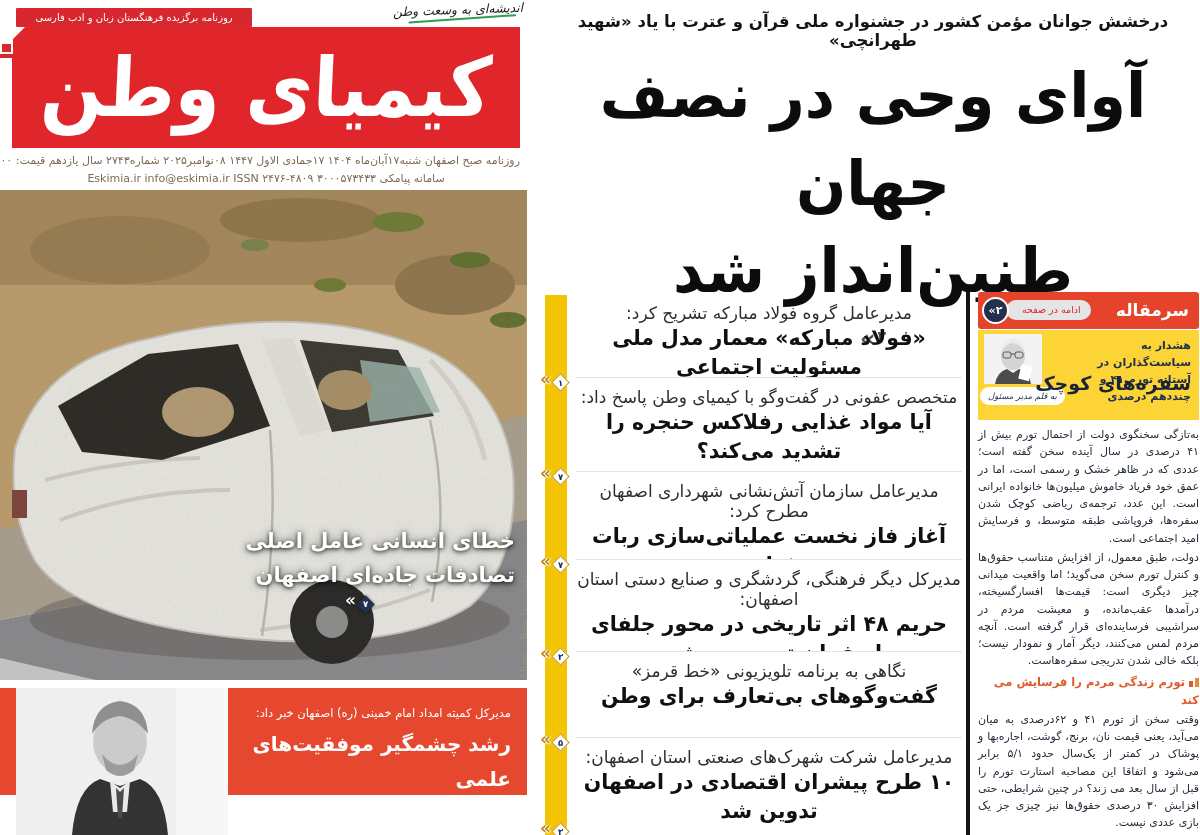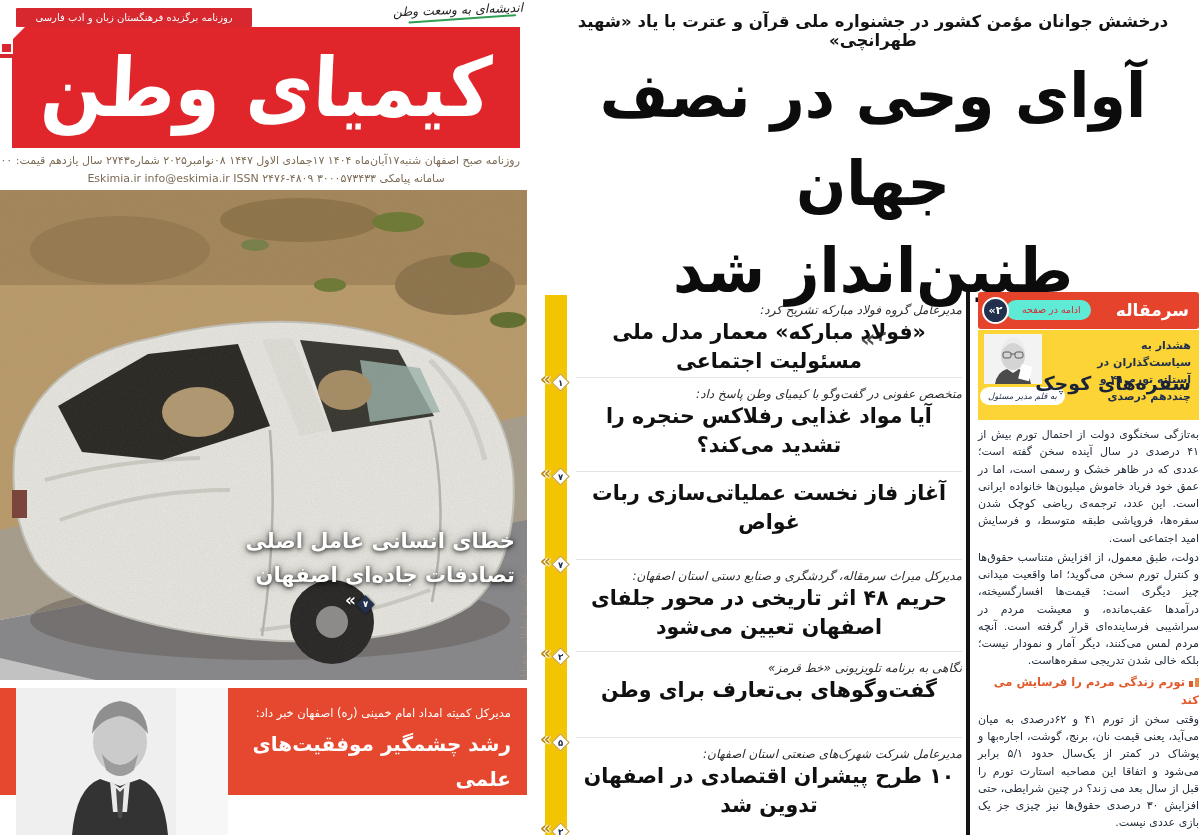--- a/index.html
+++ b/index.html
@@ -87,31 +87,31 @@
 
   
   .news-bar{ position:absolute; left:545px; top:295px; width:22px; height:540px; background:#f3c402; }
   .bar-marker{ position:absolute; left:540px; width:36px; direction:ltr; z-index:2; }
   .bar-marker .chev::before{ content:"«"; color:#b8860b; font-size:17px; font-weight:900;
     text-shadow:-1px 0 0 #fff, 1px 0 0 #fff, 0 1px 0 #fff; }
   .bar-marker .diamond{ background:#fff; border:1px solid #c79a2a; width:13px; height:13px; }
   .bar-marker .diamond i{ color:#22304d; }
   .news-items{ position:absolute; left:576px; top:296px; width:386px; direction:rtl; }
   .news-item{ position:absolute; right:0; width:386px; border-bottom:1px solid #e4e4e4; overflow:hidden; }
-  .ni-kicker{ font-size:12px; color:#2e2e2e; text-align:right; padding-top:3px;font-style:italic; }
+  .ni-kicker{ font-size:17px; color:#2e2e2e; text-align:center; padding-top:3px; }
   .ni-title{ font-size:20.5px; font-weight:800; color:#101010; text-align:center; line-height:1.38; margin-top:1px;
     transform:scaleY(1.03); }
 
   .divider{ position:absolute; left:966px; top:292px; width:4px; height:543px; background:#141414; }
 
   
   .ed{ position:absolute; left:978px; top:292px; width:221px; direction:rtl; }
   .ed-header{ position:relative; height:37px; background:#e6432c; border-radius:3px; }
   .ed-label{ position:absolute; right:10px; top:0; line-height:37px; color:#fff; font-weight:800; font-size:17px; }
-  .ed-cont{ position:absolute; left:28px; top:8px; height:20px; background:#5eead4; border-radius:11px;
+  .ed-cont{ position:absolute; left:28px; top:8px; height:20px; background:#e5e5e5; border-radius:11px;
     color:#d7282f; font-size:9.5px; line-height:20px; padding:0 10px 0 16px; white-space:nowrap; }
   .ed-circle{ position:absolute; left:4px; top:5px; width:27px; height:27px; background:#22304d;
     border:2px solid #fff; border-radius:50%; z-index:2; direction:ltr; text-align:center; }
   .ed-circle .chev::before{ content:"«"; color:#fff; font-size:11px; font-weight:800; line-height:23px; }
   .ed-circle b{ color:#fff; font-size:11px; line-height:23px; }
   .ed-yellow{ position:relative; margin-top:1px; height:90px; background:#fcd435; }
   .ed-photo{ position:absolute; left:6px; top:4px; width:58px; height:50px; }
   .ed-photo svg{ display:block; width:100%; height:100%; }
   .ed-author-pill{ position:absolute; left:2px; top:57px; background:#fff; border-radius:9px;
     font-size:8.5px; color:#22304d; padding:4px 8px; white-space:nowrap; font-style:italic; }
@@ -239,24 +239,25 @@
   <div class="news-items">
     <div class="news-item" style="top:4px;height:78px;">
       <div class="ni-kicker">مدیرعامل گروه فولاد مبارکه تشریح کرد:</div>
       <div class="ni-title">«فولاد مبارکه» معمار مدل ملی مسئولیت اجتماعی</div>
     </div>
     <div class="news-item" style="top:88px;height:88px;">
       <div class="ni-kicker">متخصص عفونی در گفت‌وگو با کیمیای وطن پاسخ داد:</div>
       <div class="ni-title">آیا مواد غذایی رفلاکس حنجره را تشدید می‌کند؟</div>
     </div>
     <div class="news-item" style="top:182px;height:82px;">
+      <div class="ni-kicker">مدیرعامل سازمان آتش‌نشانی شهرداری اصفهان مطرح کرد:</div>
       <div class="ni-title">آغاز فاز نخست عملیاتی‌سازی ربات غواص</div>
     </div>
     <div class="news-item" style="top:270px;height:86px;">
-      <div class="ni-kicker">مدیرکل میراث سرمقاله، گردشگری و صنایع دستی استان اصفهان:</div>
+      <div class="ni-kicker">مدیرکل دیگر فرهنگی، گردشگری و صنایع دستی استان اصفهان:</div>
       <div class="ni-title">حریم ۴۸ اثر تاریخی در محور جلفای اصفهان تعیین می‌شود</div>
     </div>
     <div class="news-item" style="top:362px;height:80px;">
       <div class="ni-kicker">نگاهی به برنامه تلویزیونی «خط قرمز»</div>
       <div class="ni-title">گفت‌وگوهای بی‌تعارف برای وطن</div>
     </div>
     <div class="news-item" style="top:448px;height:83px;border-bottom:none;">
       <div class="ni-kicker">مدیرعامل شرکت شهرک‌های صنعتی استان اصفهان:</div>
       <div class="ni-title">۱۰ طرح پیشران اقتصادی در اصفهان تدوین شد</div>
     </div>

